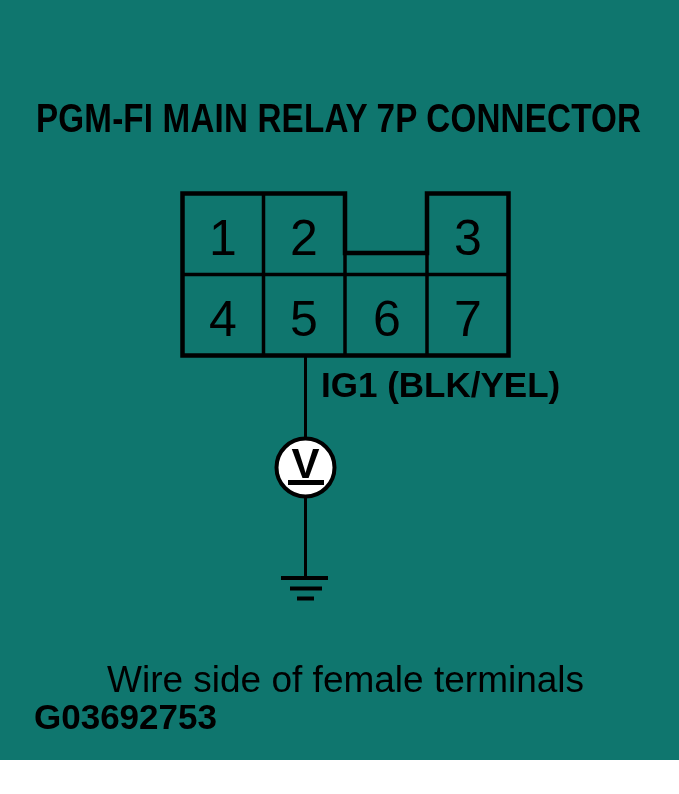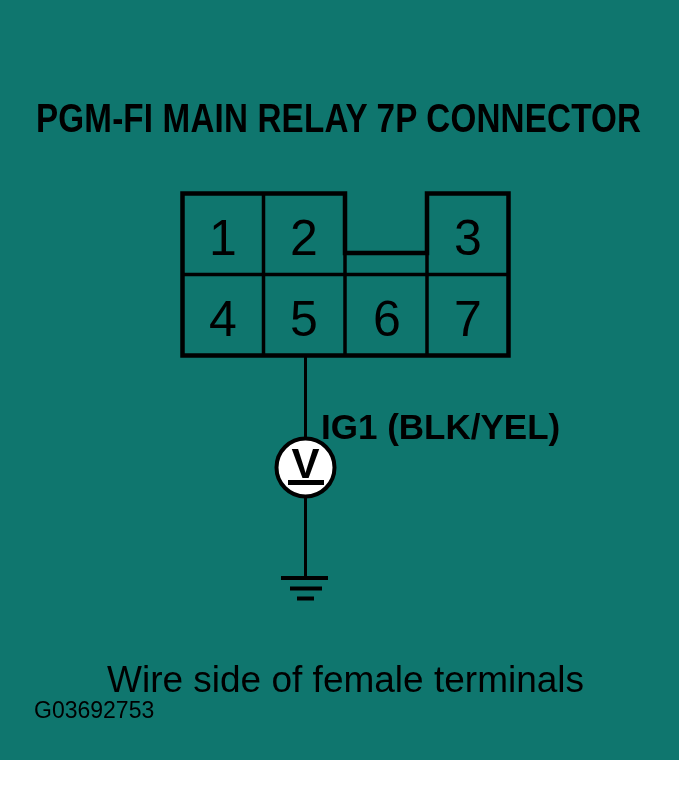--- a/index.html
+++ b/index.html
@@ -77,37 +77,36 @@
     stroke-width: 4;
   }
   .wire-label {
     position: absolute;
     left: 321px;
     top: 367px;
     font-size: 35px;
     font-weight: bold;
     line-height: 1;
     white-space: nowrap;
-    margin-top: 42px;
   }
   .caption {
     position: absolute;
     left: 107px;
     top: 661px;
     font-size: 37px;
     font-weight: normal;
     line-height: 1;
     white-space: nowrap;
   }
   .figure-id {
     position: absolute;
     left: 34px;
     top: 699px;
-    font-size: 23px;
-    font-weight: normal;
+    font-size: 35px;
+    font-weight: bold;
     line-height: 1;
     white-space: nowrap;
   }
 </style>
 </head>
 <body>
 
 <div class="page">
 
   <h1 class="title">PGM-FI MAIN RELAY 7P CONNECTOR</h1>

